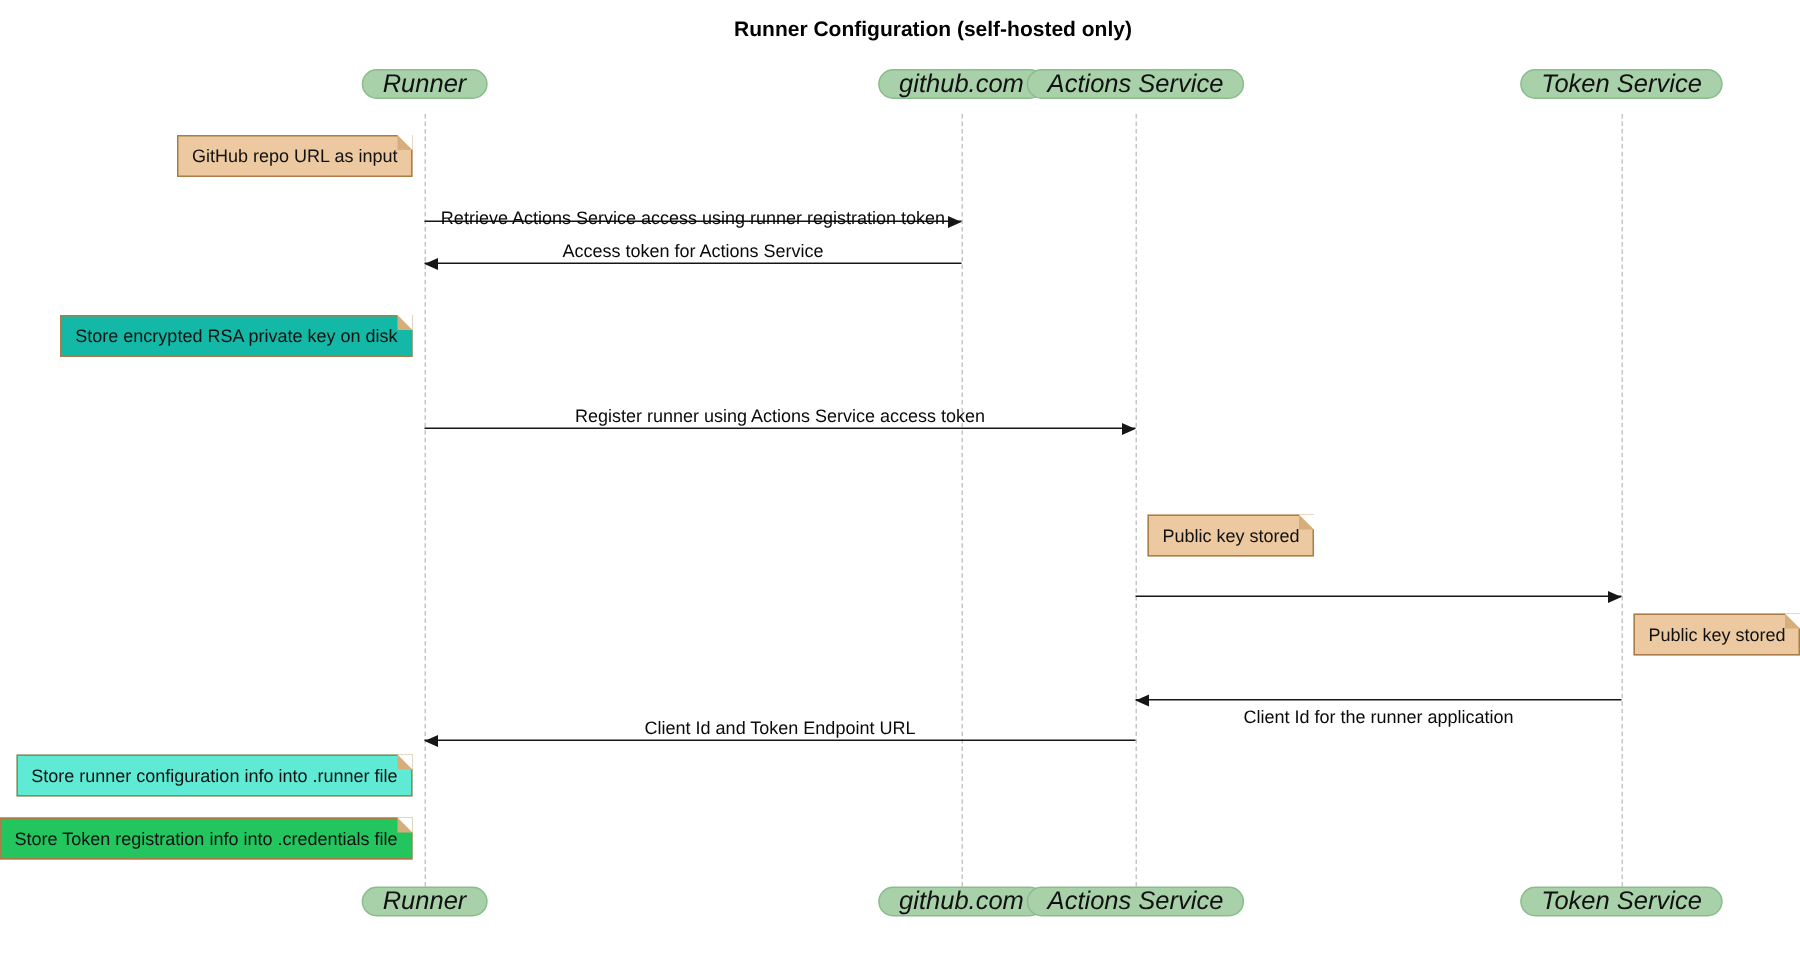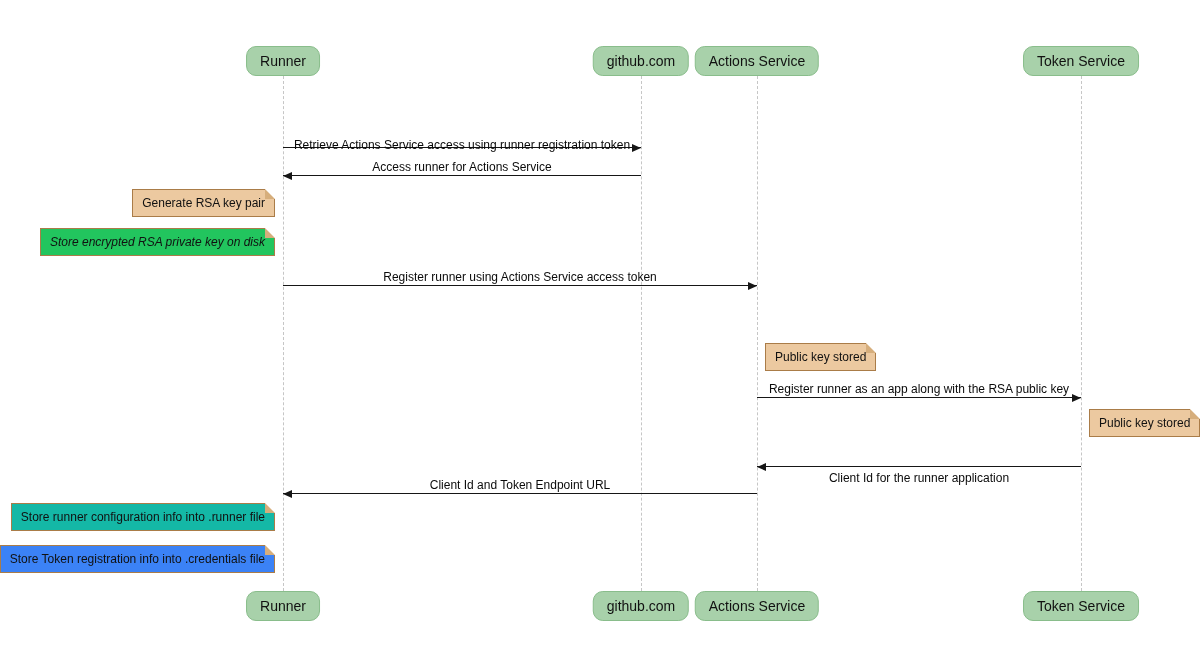--- a/index.html
+++ b/index.html
@@ -13,27 +13,28 @@
   }
   .title{
     position:absolute;
     transform:translateX(-50%);
     font-size:14px;font-weight:bold;color:#000;
     white-space:nowrap;
   }
   .pbox{
     position:absolute;
     transform:translateX(-50%);
-    height:30px;
+    height:20px;
     display:flex;align-items:center;justify-content:center;
     padding:0 13px;
     border-radius:10px;
-    font-size:14px;
+    font-size:17px;
     white-space:nowrap;
     box-sizing:border-box;
+    font-style:italic;
   }
   .lifeline{
     position:absolute;
     width:0;
     border-left:1px dashed #c6c6c6;
   }
   .msg-line{
     position:absolute;
     height:0;
     border-top:1px solid #161616;
@@ -68,20 +69,21 @@
     position:absolute;
     top:-1px;right:-1px;
     border-style:solid;
     border-width:0 10px 10px 0;
   }
 </style>
 <style>.note::before{border-color:#ffffff #ffffff #d6ae7c #d6ae7c;}</style></head>
 <body>
 
 <div id="canvas">
+  <div class="title" style="left: 622px; top: 11px;">Runner Configuration (self-hosted only)</div>
 <div class="lifeline" style="left: 283px; top: 76px; height: 515px;"></div>
     <div class="lifeline" style="left: 641px; top: 76px; height: 515px;"></div>
     <div class="lifeline" style="left: 757px; top: 76px; height: 515px;"></div>
     <div class="lifeline" style="left: 1081px; top: 76px; height: 515px;"></div>
     <div class="pbox" style="left: 283px; top: 46px; background: rgb(168, 209, 170); border: 1px solid rgb(137, 189, 139);">
       <span>Runner</span>
     </div>
     <div class="pbox" style="left: 283px; top: 591px; background: rgb(168, 209, 170); border: 1px solid rgb(137, 189, 139);">
       <span>Runner</span>
     </div>
@@ -101,44 +103,43 @@
       <span>Token Service</span>
     </div>
     <div class="pbox" style="left: 1081px; top: 591px; background: rgb(168, 209, 170); border: 1px solid rgb(137, 189, 139);">
       <span>Token Service</span>
     </div>
     <div class="msg-line" style="left: 283px; width: 358px; top: 147px;"></div>
     <div class="arrowhead right" style="top: 144px; left: 632px;"></div>
     <div class="msg-label" style="left: 462px; top: 138px;">Retrieve Actions Service access using runner registration token</div>
     <div class="msg-line" style="left: 283px; width: 358px; top: 175px;"></div>
     <div class="arrowhead left" style="top: 172px; left: 283px;"></div>
-    <div class="msg-label" style="left: 462px; top: 160px;">Access runner for Actions Service</div>
+    <div class="msg-label" style="left: 462px; top: 160px;">Access token for Actions Service</div>
     <div class="msg-line" style="left: 283px; width: 474px; top: 285px;"></div>
     <div class="arrowhead right" style="top: 282px; left: 748px;"></div>
     <div class="msg-label" style="left: 520px; top: 270px; text-align: right;">Register runner using Actions Service access token</div>
     <div class="msg-line" style="left: 757px; width: 324px; top: 397px;"></div>
     <div class="arrowhead right" style="top: 394px; left: 1072px;"></div>
-    <div class="msg-label" style="left: 919px; top: 382px;">Register runner as an app along with the RSA public key</div>
     <div class="msg-line" style="left: 757px; width: 324px; top: 466px;"></div>
     <div class="arrowhead left" style="top: 463px; left: 757px;"></div>
     <div class="msg-label" style="left: 919px; top: 451px; margin-top: 20px;">Client Id for the runner application</div>
     <div class="msg-line" style="left: 283px; width: 474px; top: 493px;"></div>
     <div class="arrowhead left" style="top: 490px; left: 283px;"></div>
     <div class="msg-label" style="left: 520px; top: 478px;">Client Id and Token Endpoint URL</div>
-    <div class="note" style="top: 189px; height: 28px; background: rgb(236, 201, 160); border: 1px solid rgb(170, 124, 72); right: 925px;">
-      <span>Generate RSA key pair</span>
+    <div class="note" style="top: 90px; height: 28px; background: rgb(236, 201, 160); border: 1px solid rgb(170, 124, 72); right: 925px;">
+      <span>GitHub repo URL as input</span>
     </div>
-    <div class="note" style="top: 228px; height: 28px; background: #22c55e; border: 1px solid rgb(170, 124, 72); right: 925px; font-style: italic;">
+    <div class="note" style="top: 210px; height: 28px; background: #14b8a6; border: 1px solid rgb(170, 124, 72); right: 925px;">
       <span>Store encrypted RSA private key on disk</span>
     </div>
     <div class="note" style="top: 343px; height: 28px; background: rgb(236, 201, 160); border: 1px solid rgb(170, 124, 72); left: 765px;">
       <span>Public key stored</span>
     </div>
     <div class="note" style="top: 409px; height: 28px; background: rgb(236, 201, 160); border: 1px solid rgb(170, 124, 72); left: 1089px;">
       <span>Public key stored</span>
     </div>
-    <div class="note" style="top: 503px; height: 28px; background: #14b8a6; border: 1px solid rgb(170, 124, 72); right: 925px;">
+    <div class="note" style="top: 503px; height: 28px; background: #5eead4; border: 1px solid rgb(170, 124, 72); right: 925px;">
       <span>Store runner configuration info into .runner file</span>
     </div>
-    <div class="note" style="top: 545px; height: 28px; background: #3b82f6; border: 1px solid rgb(170, 124, 72); right: 925px;">
+    <div class="note" style="top: 545px; height: 28px; background: #22c55e; border: 1px solid rgb(170, 124, 72); right: 925px;">
       <span>Store Token registration info into .credentials file</span>
     </div>
   </div>
 
 </body></html>

